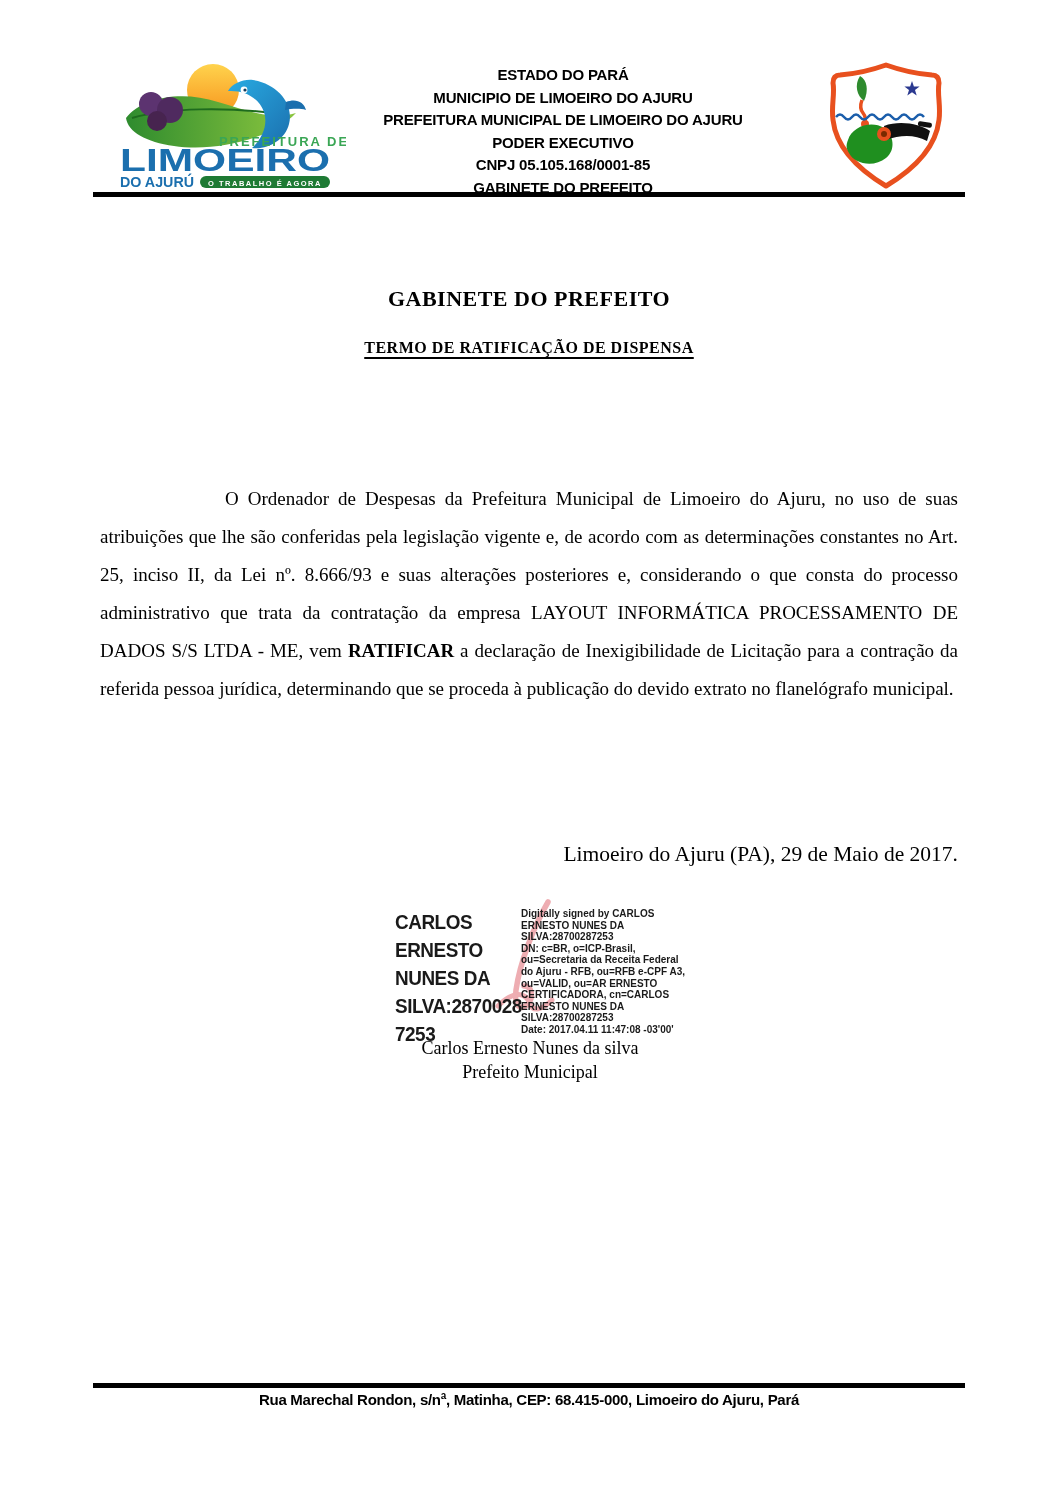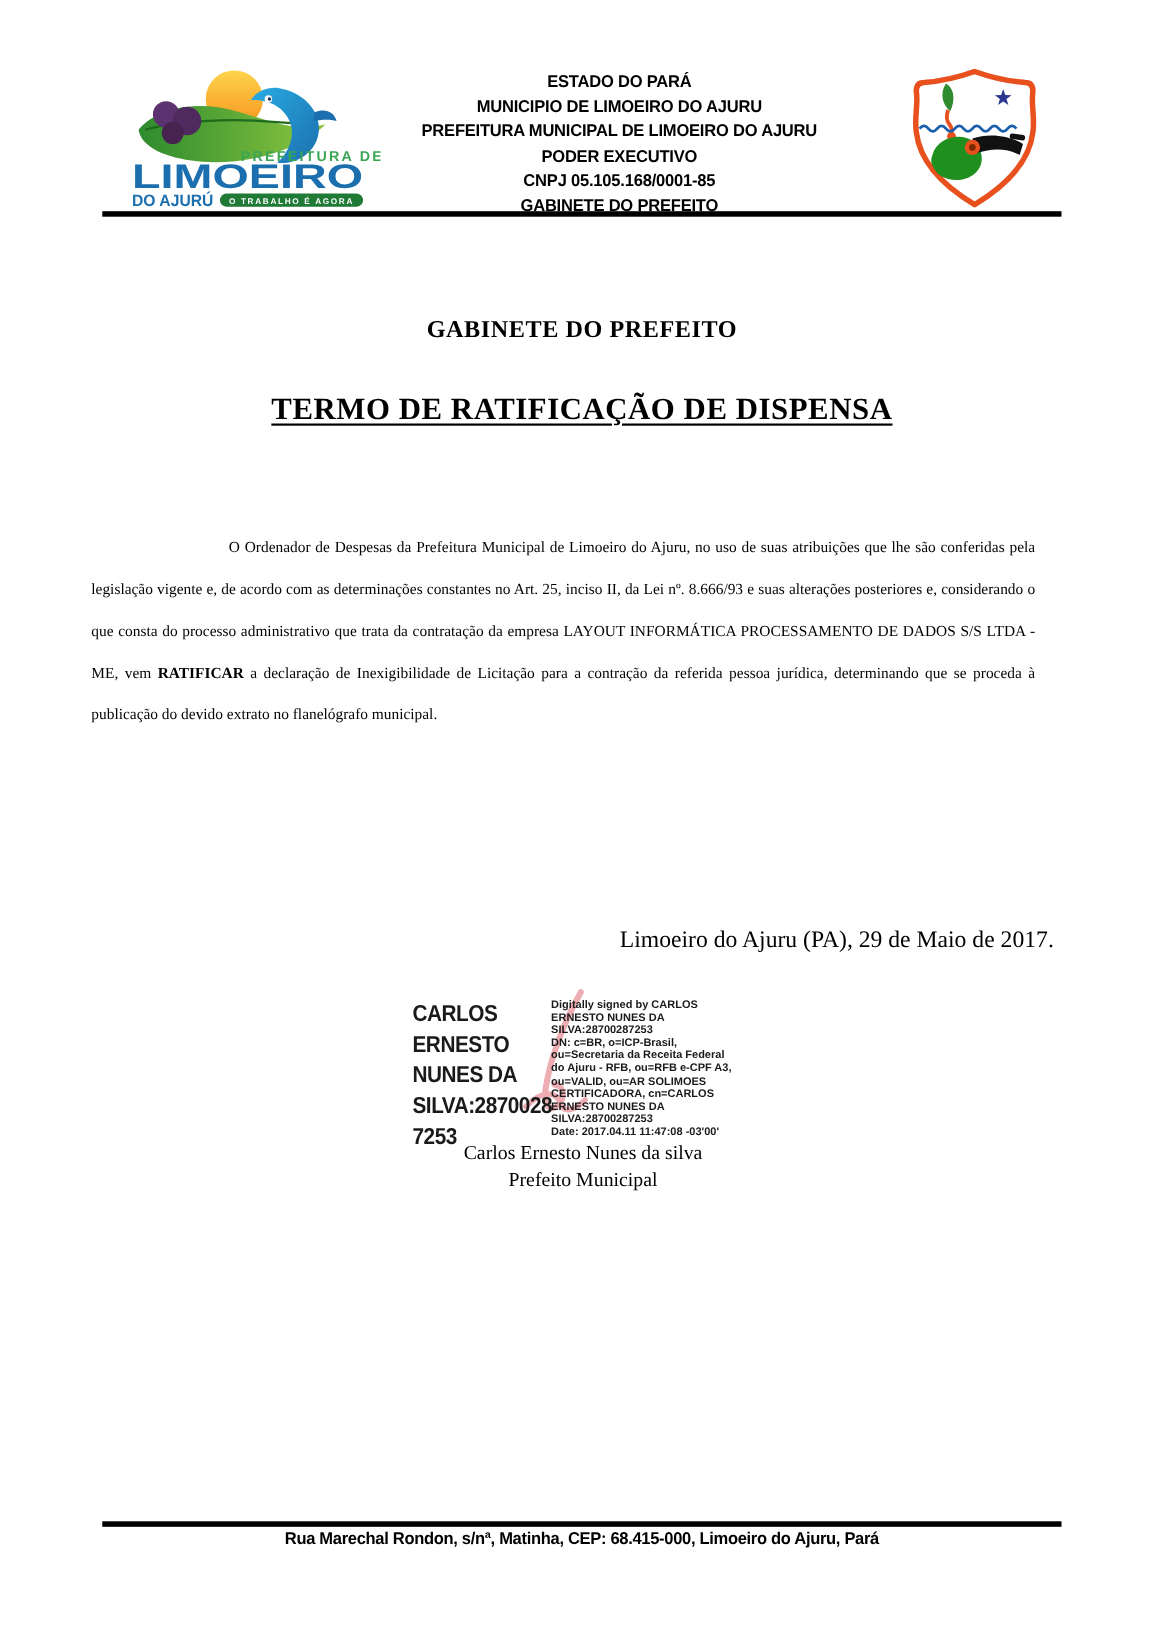--- a/index.html
+++ b/index.html
@@ -20,36 +20,36 @@
     transform:scaleX(0.97);
   }
   .header-rule { position:absolute; left:93px; top:192px; width:872px; height:5px; background:#000; }
 
   
   .section-title {
     position:absolute; top:286px; left:0; width:100%; text-align:center;
     font-weight:bold; font-size:22px; letter-spacing:0.5px;
   }
   .doc-title {
-    position:absolute; top:357px; left:0; width:100%; text-align:center;
-    font-weight:bold; font-size:28px; letter-spacing:0.5px;
+    position:absolute; top:339px; left:0; width:100%; text-align:center;
+    font-weight:bold; font-size:16px; letter-spacing:0.5px;
     text-decoration:underline; text-decoration-thickness:2px; text-underline-offset:4px;
   }
 
   
   .body-par {
-    position:absolute; left:83px; top:480px; width:858px;
-    font-size:14px; line-height:38px; text-align:justify; text-indent:125px;
+    position:absolute; left:100px; top:480px; width:858px;
+    font-size:19px; line-height:38px; text-align:justify; text-indent:125px;
   }
   .body-par .seg-bold { font-weight:bold; }
 
   .dateline { position:absolute; top:842px; right:100px; font-size:21.5px; }
 
   
-  .sig-block { position:absolute; left:375px; top:898px; width:310px; height:150px; }
+  .sig-block { position:absolute; left:395px; top:898px; width:310px; height:150px; }
   .flourish-svg { position:absolute; left:95px; top:0; }
   .sig-subject {
     position:absolute; left:0; top:10px;
     font-family:"Liberation Sans", sans-serif; font-weight:bold;
     font-size:21px; line-height:28px; letter-spacing:-0.5px; color:#1a1a1a;
     transform:scaleX(0.9); transform-origin:left top;
   }
   .sig-details {
     position:absolute; left:126px; top:10px; width:175px;
     font-family:"Liberation Sans", sans-serif; font-weight:bold;
@@ -161,21 +161,21 @@
       <div>SILVA:2870028</div>
       <div>7253</div>
     </div>
     <div class="sig-details">
       <div>Digitally signed by CARLOS</div>
       <div>ERNESTO NUNES DA</div>
       <div>SILVA:28700287253</div>
       <div>DN: c=BR, o=ICP-Brasil,</div>
       <div>ou=Secretaria da Receita Federal</div>
       <div>do Ajuru - RFB, ou=RFB e-CPF A3,</div>
-      <div>ou=VALID, ou=AR SOLIMOES</div>
+      <div>ou=VALID, ou=AR ERNESTO</div>
       <div>CERTIFICADORA, cn=CARLOS</div>
       <div>ERNESTO NUNES DA</div>
       <div>SILVA:28700287253</div>
       <div>Date: 2017.04.11 11:47:08 -03'00'</div>
     </div>
   </div>
 
   <div class="signer">
     <div>Carlos Ernesto Nunes da silva</div>
     <div>Prefeito Municipal</div>

